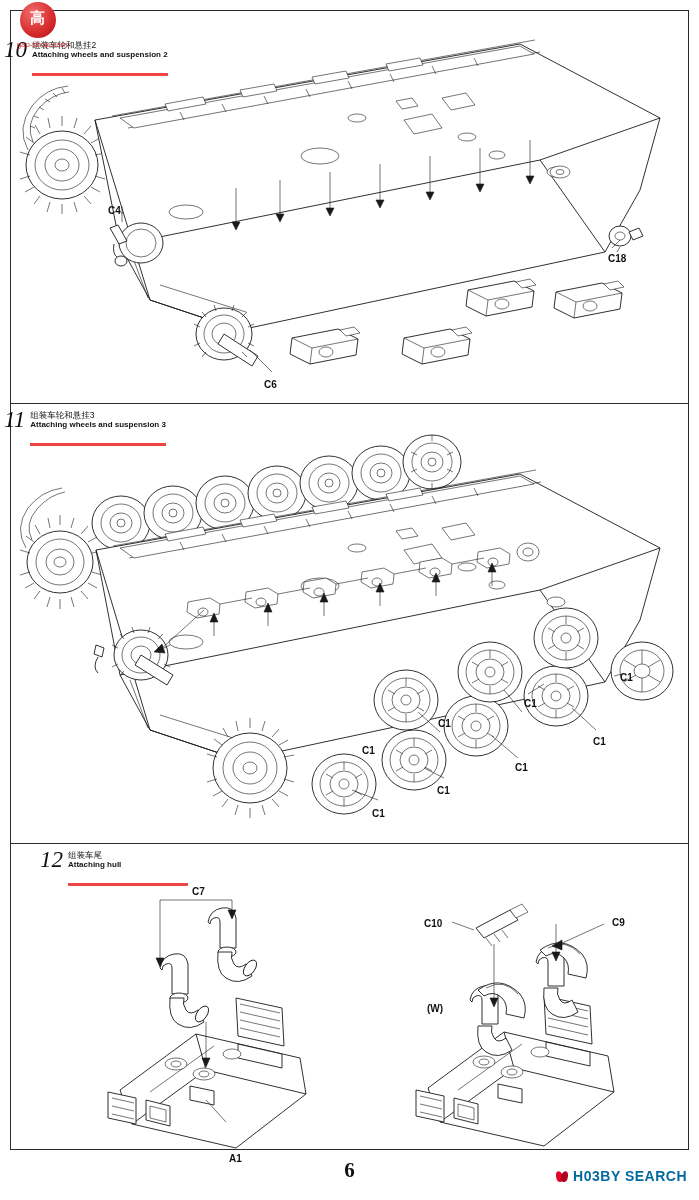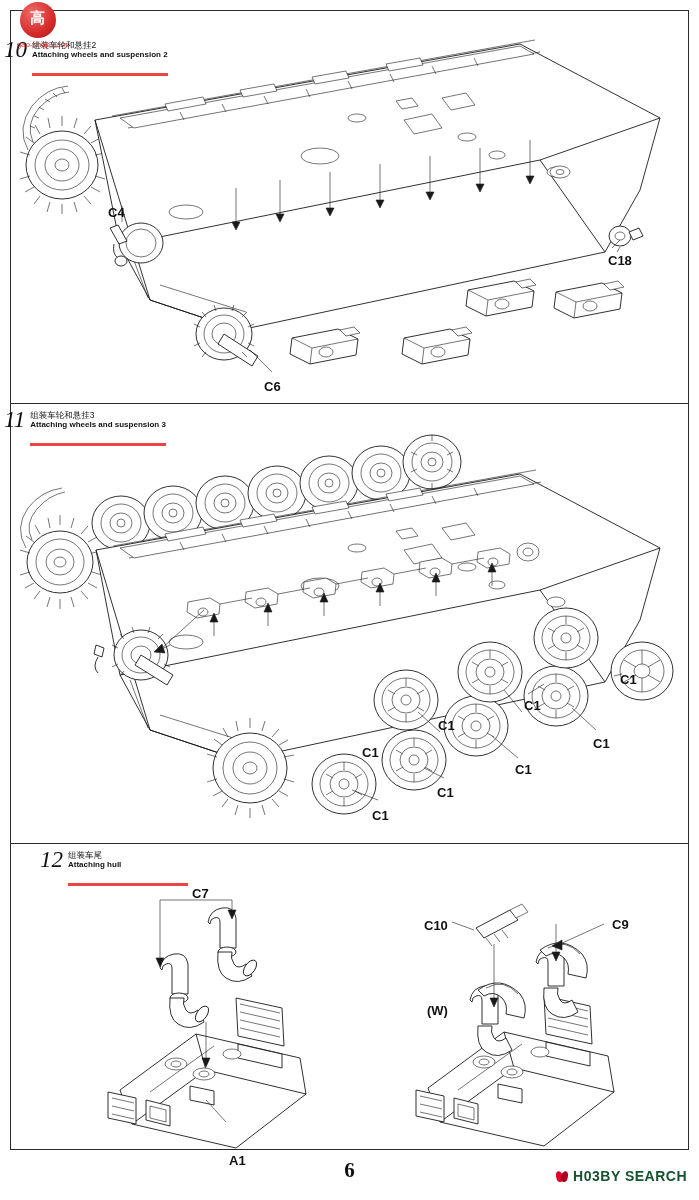--- a/index.html
+++ b/index.html
@@ -106,21 +106,21 @@
     font-size: 8px;
     line-height: 9px;
     color: #111;
     font-weight: bold;
   }
 
   
   .lbl {
     position: absolute;
     font-family: "Liberation Sans", sans-serif;
-    font-size: 13px;
+    font-size: 10px;
     font-weight: bold;
     color: #111;
     white-space: nowrap;
   }
 
   
   .page-num {
     position: absolute;
     left: 0; right: 0;
     top: 1158px;
@@ -151,21 +151,21 @@
     border-radius: 50% 50% 50% 50% / 60% 60% 40% 40%;
     top: 1px;
   }
   .hs-mark .d1 { left: 0; transform: rotate(-18deg); }
   .hs-mark .d2 { left: 5px; transform: rotate(18deg); background:#b00020; }
   .hs-text {
     font-family: "Liberation Sans", sans-serif;
     font-size: 14px;
     font-weight: bold;
     letter-spacing: 0.5px;
-    color: #14532d;
+    color: #0369a1;
     text-align: right;
   }
 
   svg { display: block; }
   .dwg {
     position: absolute;
     left: 0; top: 0;
   }
   
   .ln { fill: none; stroke: #1a1a1a; stroke-width: 0.9; }

